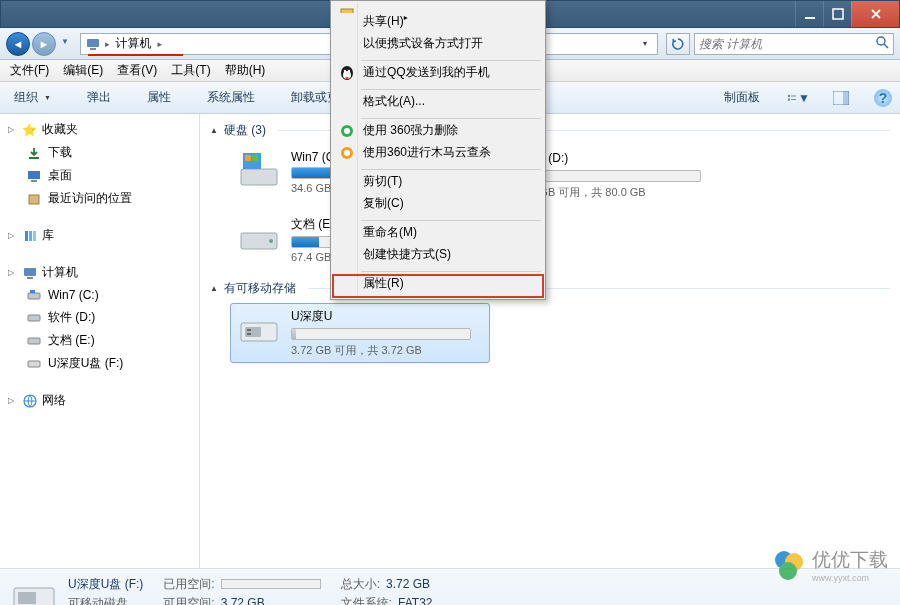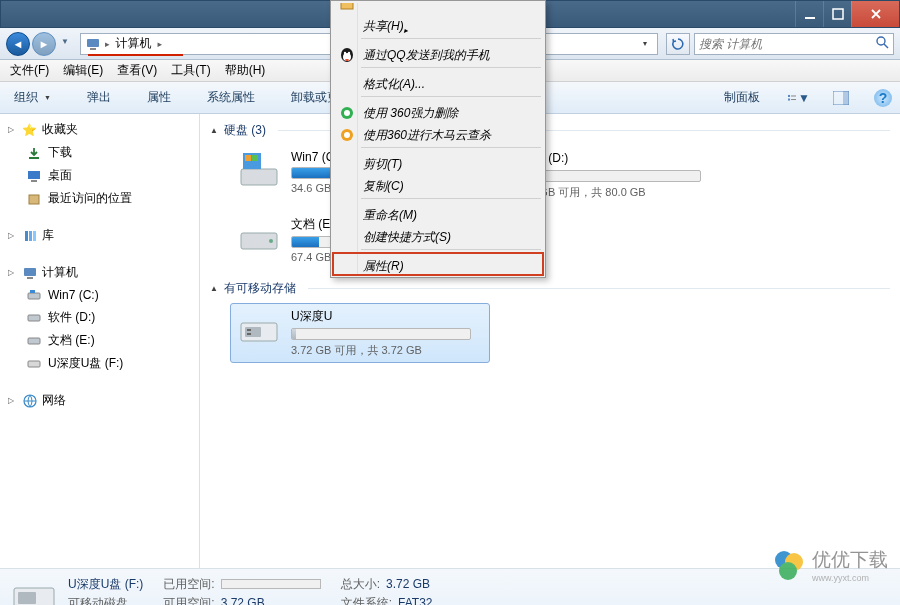--- a/index.html
+++ b/index.html
@@ -71,21 +71,21 @@
 .det-icon { width: 48px; height: 36px; }
 .det-cols { display: flex; gap: 20px; flex: 1; }
 .det-col { display: flex; flex-direction: column; gap: 2px; font-size: 11px; }
 .det-lbl { color: #606060; }
 .det-val { color: #1a3a6a; }
 .det-row { display: flex; gap: 6px; align-items: center; }
 .det-bar { width: 100px; height: 10px; border: 1px solid #b8b8b8; background: #f0f0f0; }
 
 
 .ctxmenu { position: absolute; left: 330px; top: 0; width: 216px; background: #f0f0f0; border: 1px solid #979797; box-shadow: 3px 3px 6px rgba(0,0,0,0.25); padding: 2px; z-index: 100; }
-.ctx-item { display: flex; align-items: flex-end; height: 22px; padding: 0 18px 0 30px; position: relative; font-style: italic; }
+.ctx-item { display: flex; align-items: flex-start; height: 22px; padding: 0 18px 0 30px; position: relative; }
 .ctx-item.highlight { outline: 2px solid #d04020; outline-offset: -1px; }
 .ctx-icon { position: absolute; left: 5px; width: 18px; height: 18px; display: flex; align-items: center; justify-content: center; }
 .ctx-sep { height: 1px; background: #d0d0d0; margin: 3px 2px 3px 28px; }
 .ctx-strip { position: absolute; left: 26px; top: 2px; bottom: 2px; width: 1px; background: #e0e0e0; }
 
 
 .watermark { position: absolute; right: 12px; bottom: 22px; display: flex; align-items: center; gap: 6px; opacity: 0.9; }
 .watermark-txt { color: #888; font-size: 19px; }
 .wm-sub { color: #aaa; font-size: 9px; }
 
@@ -417,20 +417,21 @@
       <span class="ctx-icon">
         <svg width="14" height="12">
           <rect x="1" y="3" width="12" height="8" fill="#f0c060" stroke="#b08020"></rect>
         </svg>
       </span>
     </div>
   <div class="ctx-item">
       <span>共享(H)</span>
       <span style="position:absol;right:6px;font-size:8px">▸</span>
     </div>
+  <div class="ctx-item">以便携式设备方式打开</div>
   <div class="ctx-sep"></div>
   <div class="ctx-item">
       <span class="ctx-icon">
         <svg width="16" height="16" viewBox="0 0 16 16">
           <ellipse cx="8" cy="8" rx="6" ry="7" fill="#1a1a1a"></ellipse>
           <ellipse cx="8" cy="10" rx="4" ry="4" fill="#fff"></ellipse>
           <circle cx="6" cy="6" r="1.2" fill="#fff"></circle>
           <circle cx="10" cy="6" r="1.2" fill="#fff"></circle>
           <ellipse cx="8" cy="13" rx="2" ry="1" fill="#f04020"></ellipse>
         </svg>

